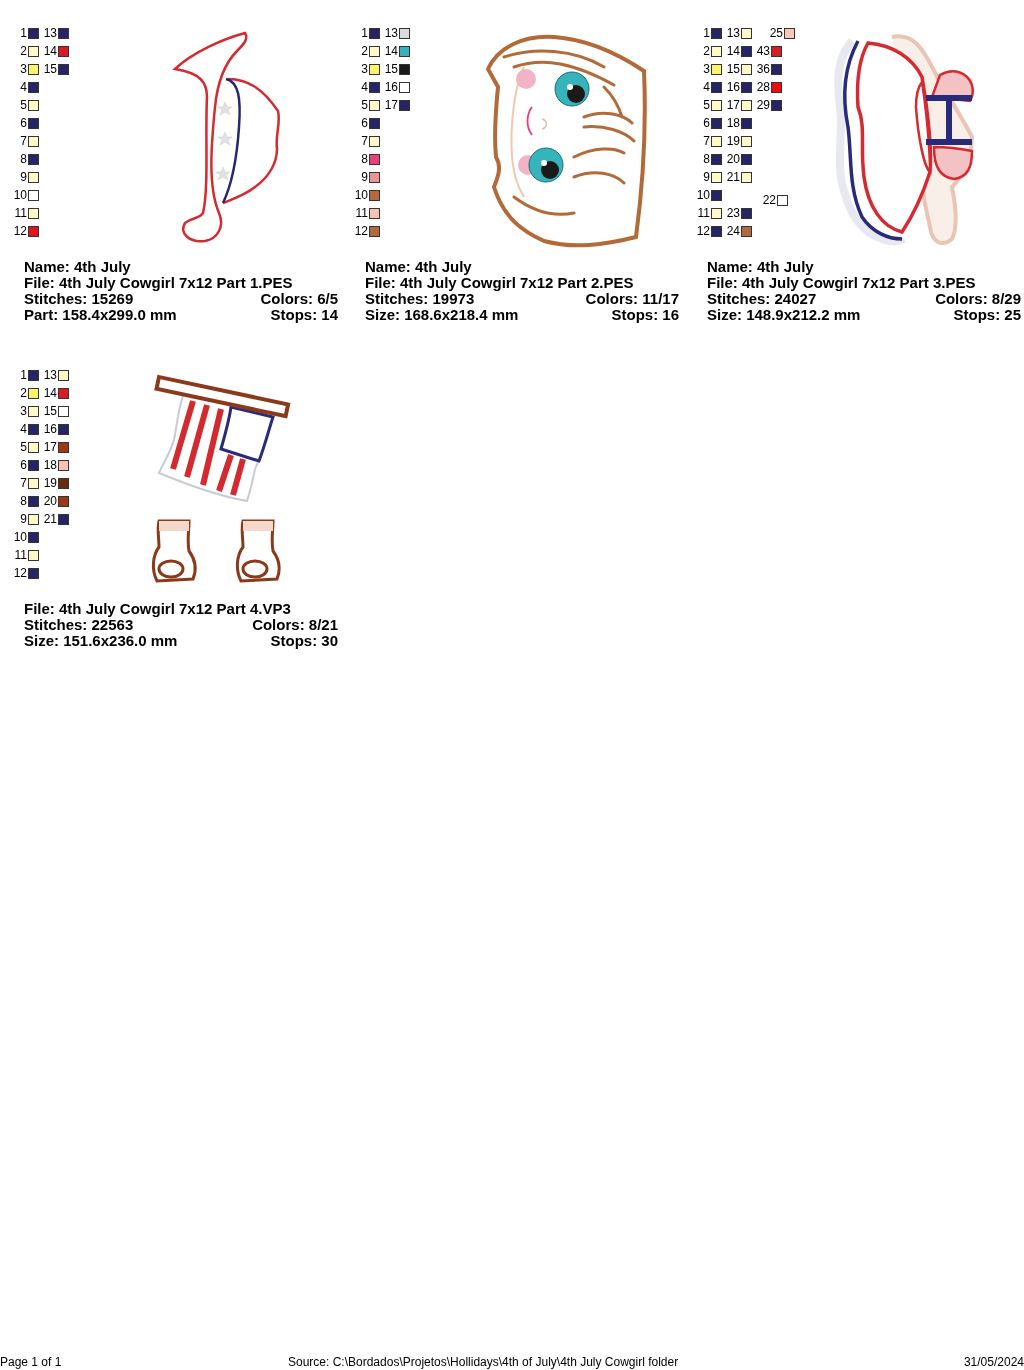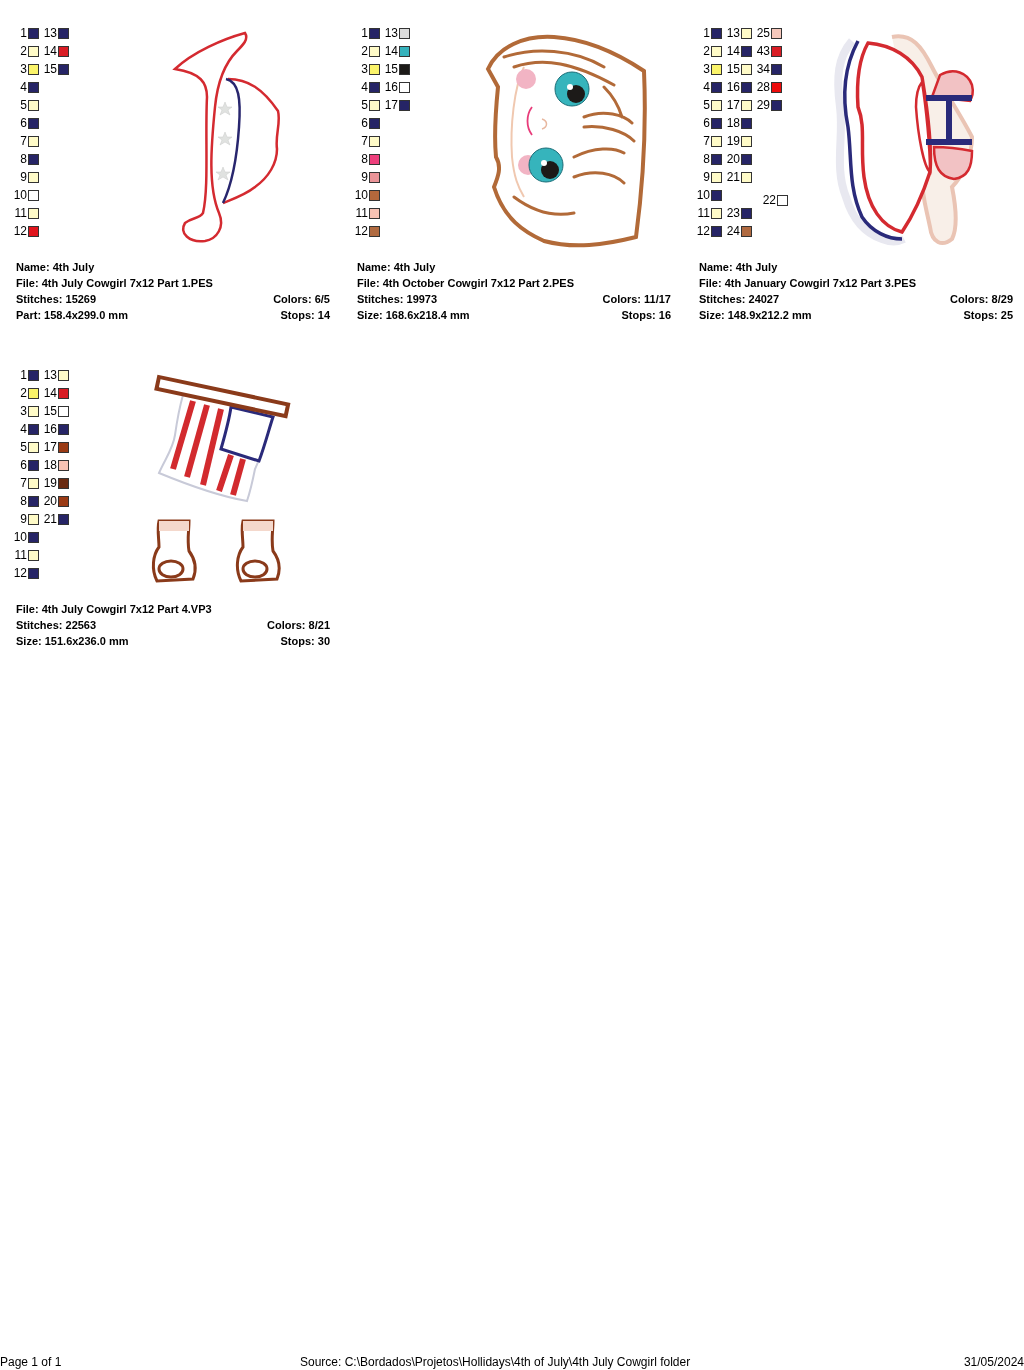--- a/index.html
+++ b/index.html
@@ -4,21 +4,21 @@
 <style>
   html, body { margin:0; padding:0; background:#ffffff; }
   body { width:1024px; height:1370px; position:relative; overflow:hidden;
          font-family:"Liberation Sans", sans-serif; color:#000; }
   .card { position:absolute; width:320px; }
   .palette { position:absolute; left:0; top:0; }
   .prow { position:absolute; height:12px; display:flex; align-items:center; }
   .pnum { font-size:12px; text-align:right; line-height:12px; }
   .sw { width:11px; height:11px; border:1px solid #333; box-sizing:border-box; margin-left:1px; }
   .art { position:absolute; }
-  .info { position:absolute; left:3px; width:314px; font-size:11px; font-weight:bold; line-height:16px; }
+  .info { position:absolute; left:11px; width:314px; font-size:15px; font-weight:bold; line-height:16px; }
   .info .row { display:flex; justify-content:space-between; height:16px; white-space:nowrap; }
   .footer { position:absolute; top:1355px; font-size:12px; font-family:"Liberation Sans", sans-serif; }
 </style>
 </head>
 <body>
 
 <div class="card" style="left:13px; top:27px;">
   <div class="palette">
       <div class="prow" style="left: 0px; top: 0px;">
         <span class="pnum" style="width: 14px;">1</span>
@@ -193,21 +193,21 @@
     <circle cx="76" cy="143" r="9" fill="#1c1a18"></circle>
     <circle cx="70" cy="136" r="3" fill="#fff"></circle>
     <path d="M58 80 C52 88 52 100 58 108" fill="none" stroke="#e83c7a" stroke-width="1.8"></path>
     <path d="M68 92 C74 94 74 100 68 102" fill="none" stroke="#e8b8a0" stroke-width="1.5"></path>
   </svg>
   <div class="info" style="top:232px;">
     <div class="row">
         <span>Name: 4th July</span>
       </div>
     <div class="row">
-        <span>File: 4th October Cowgirl 7x12 Part 2.PES</span>
+        <span>File: 4th July Cowgirl 7x12 Part 2.PES</span>
       </div>
     <div class="row">
         <span>Stitches: 19973</span>
         <span>Colors: 11/17</span>
       </div>
     <div class="row">
         <span>Size: 168.6x218.4 mm</span>
         <span>Stops: 16</span>
       </div>
   </div>
@@ -305,29 +305,29 @@
       </div>
       <div class="prow" style="left: 30px; top: 180px;">
         <span class="pnum" style="width: 14px;">23</span>
         <span class="sw" style="background: rgb(38, 36, 102);"></span>
       </div>
       <div class="prow" style="left: 30px; top: 198px;">
         <span class="pnum" style="width: 14px;">24</span>
         <span class="sw" style="background: rgb(176, 106, 64);"></span>
       </div>
       <div class="prow" style="left: 60px; top: 0px;">
-        <span class="pnum" style="width: 14px;">25</span>
+        <span class="pnum" style="width: 14px; margin-left: 13px;">25</span>
         <span class="sw" style="background: rgb(246, 200, 188);"></span>
       </div>
       <div class="prow" style="left: 60px; top: 18px;">
         <span class="pnum" style="width: 14px;">43</span>
         <span class="sw" style="background: rgb(217, 28, 36);"></span>
       </div>
       <div class="prow" style="left: 60px; top: 36px;">
-        <span class="pnum" style="width: 14px;">34</span>
+        <span class="pnum" style="width: 14px;">36</span>
         <span class="sw" style="background: rgb(38, 36, 102);"></span>
       </div>
       <div class="prow" style="left: 60px; top: 54px;">
         <span class="pnum" style="width: 14px;">28</span>
         <span class="sw" style="background: rgb(236, 12, 12);"></span>
       </div>
       <div class="prow" style="left: 60px; top: 72px;">
         <span class="pnum" style="width: 14px;">29</span>
         <span class="sw" style="background: rgb(38, 36, 102);"></span>
       </div>
@@ -342,21 +342,21 @@
     <path d="M112 120 C126 120 140 122 150 124 C150 140 146 150 132 152 C118 150 112 140 112 120 Z" fill="#f2c2c4" stroke="#d42a30" stroke-width="2.5"></path>
     <rect x="104" y="68" width="46" height="6" fill="#2a2a7a"></rect>
     <rect x="104" y="112" width="46" height="6" fill="#2a2a7a"></rect>
     <rect x="124" y="72" width="6" height="42" fill="#2a2a7a"></rect>
   </svg>
   <div class="info" style="top:232px;">
     <div class="row">
         <span>Name: 4th July</span>
       </div>
     <div class="row">
-        <span>File: 4th January Cowgirl 7x12 Part 3.PES</span>
+        <span>File: 4th July Cowgirl 7x12 Part 3.PES</span>
       </div>
     <div class="row">
         <span>Stitches: 24027</span>
         <span>Colors: 8/29</span>
       </div>
     <div class="row">
         <span>Size: 148.9x212.2 mm</span>
         <span>Stops: 25</span>
       </div>
   </div>
@@ -476,14 +476,14 @@
         <span>Colors: 8/21</span>
       </div>
     <div class="row">
         <span>Size: 151.6x236.0 mm</span>
         <span>Stops: 30</span>
       </div>
   </div>
 </div>
 
 <div class="footer" style="left:0px;">Page 1 of 1</div>
-<div class="footer" style="left:300px;">Source: C:\Bordados\Projetos\Hollidays\4th of July\4th July Cowgirl folder</div>
+<div class="footer" style="left:288px;">Source: C:\Bordados\Projetos\Hollidays\4th of July\4th July Cowgirl folder</div>
 <div class="footer" style="right:0px;">31/05/2024</div>
 
 </body></html>

